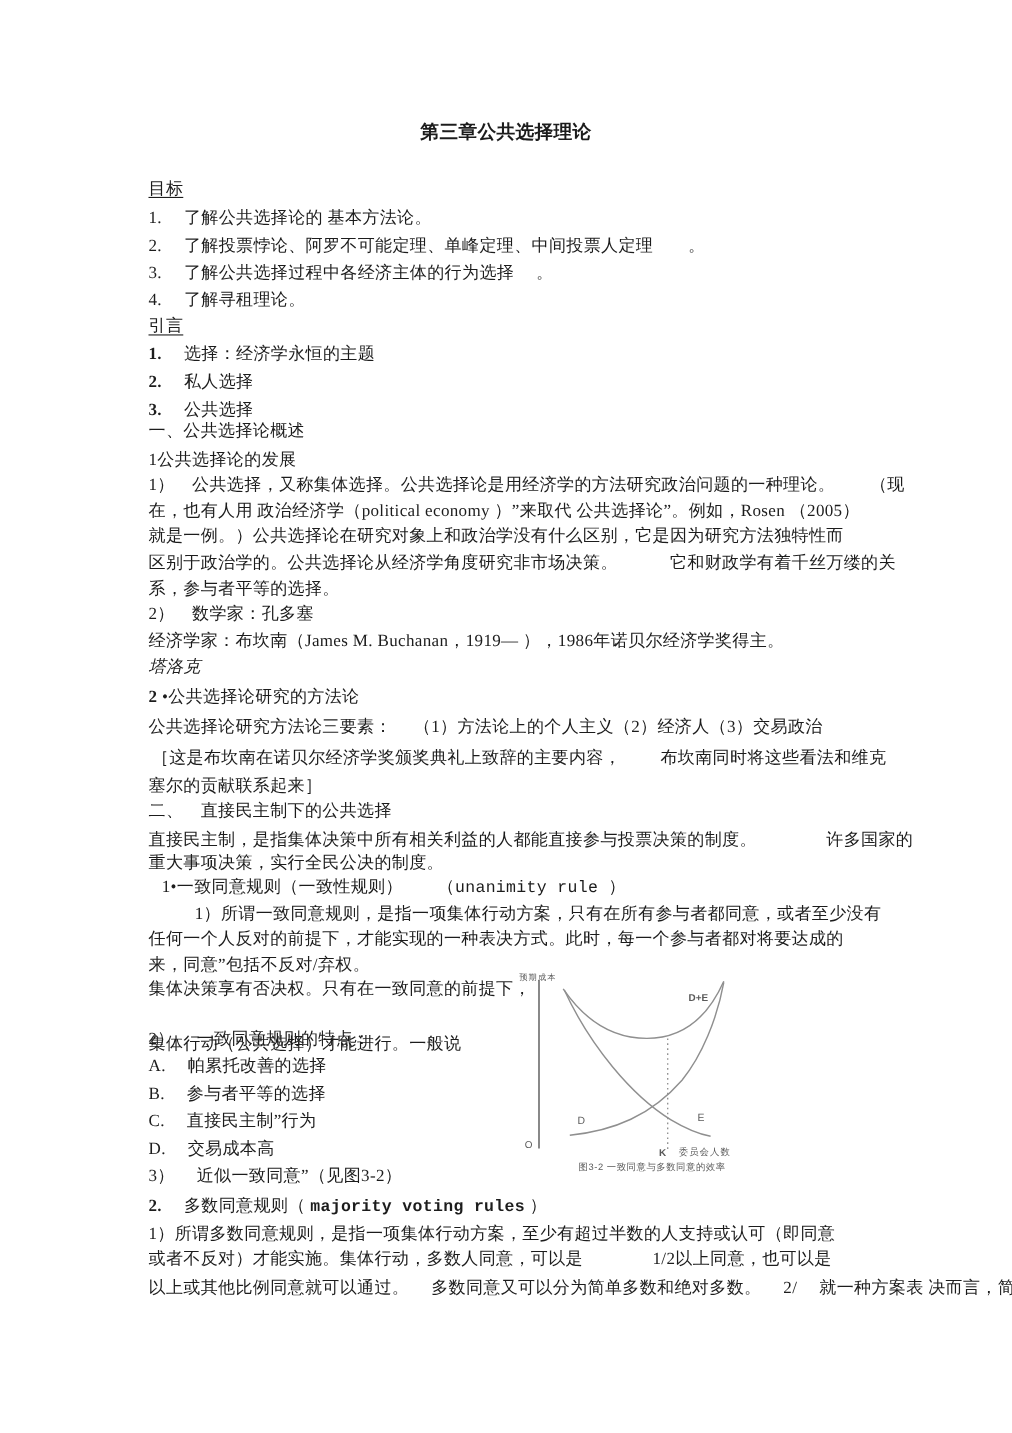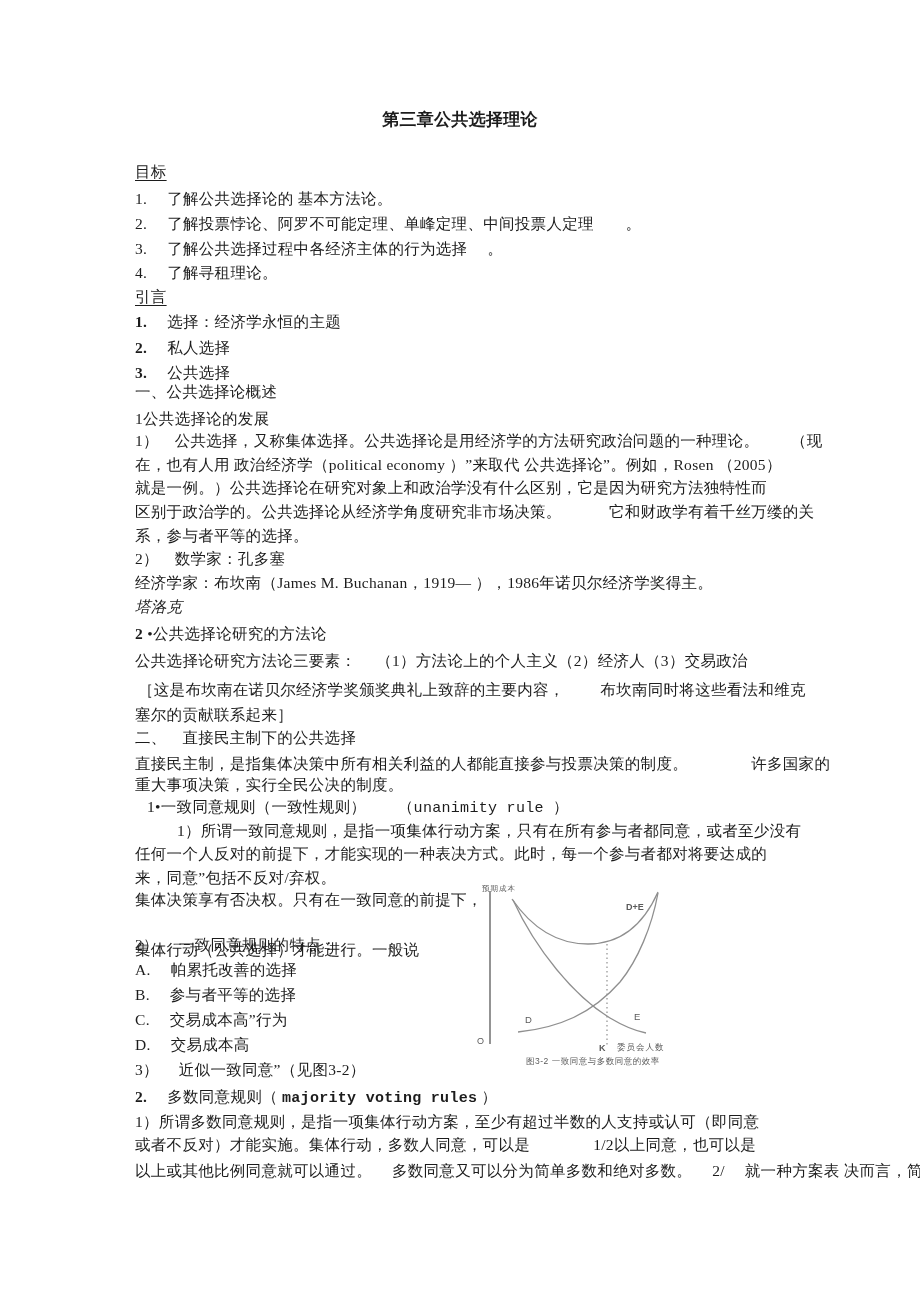--- a/index.html
+++ b/index.html
@@ -30,21 +30,21 @@
   
   .figure{
     position:absolute;left:470px;top:878px;width:245px;height:205px;
   }
   .figure .fl{
     position:absolute;
     font-family:"Liberation Sans","DejaVu Sans",sans-serif;
     color:#5a5a5a;
     white-space:pre;
   }
-  .fig-ylabel{left:12px;top:6px;font-size:7.5px;letter-spacing:1px;}
+  .fig-ylabel{left:2px;top:6px;font-size:7.5px;letter-spacing:1px;}
   .fig-sum{left:156px;top:24px;font-size:9px;font-weight:bold;color:#4c4c4c;}
   .fig-d{left:55px;top:136px;font-size:9.5px;color:#4c4c4c;}
   .fig-e{left:164px;top:133px;font-size:9.5px;color:#4c4c4c;}
   .fig-o{left:7px;top:158px;font-size:9px;color:#3f3f3f;}
   .fig-k{left:129px;top:165px;font-size:9px;font-weight:bold;color:#3f3f3f;}
   .fig-xlabel{left:147px;top:164px;font-size:8.5px;letter-spacing:1px;}
   .fig-caption{left:56px;top:178px;font-size:8.5px;color:#4c4c4c;letter-spacing:0.5px;}
   .figure svg{position:absolute;left:0;top:10px;}
 </style>
 </head>
@@ -82,21 +82,21 @@
       <div class="line" style="top: 775px; left: 135px;"><span>重大事项决策，实行全民公决的制度。</span></div>
       <div class="line" style="top: 797px; left: 135px; margin-left: 12px;"><span>1•一致同意规则（一致性规则）　　（</span><span class="m">unanimity rule </span><span>）</span></div>
       <div class="line" style="top: 821px; left: 135px; margin-left: 42px;"><span>1）所谓一致同意规则，是指一项集体行动方案，只有在所有参与者都同意，或者至少没有</span></div>
       <div class="line" style="top: 844px; left: 135px;"><span>任何一个人反对的前提下，才能实现的一种表决方式。此时，每一个参与者都对将要达成的</span></div>
       <div class="line" style="top: 868px; left: 135px;"><span>来，同意”包括不反对/弃权。</span></div>
       <div class="line" style="top: 890px; left: 135px;"><span>集体决策享有否决权。只有在一致同意的前提下，</span></div>
       <div class="line" style="top: 910px; left: 135px; margin-top: 30px;"><span>集体行动（公共选择）才能进行。一般说</span></div>
       <div class="line" style="top: 935px; left: 135px;"><span>2）　 一致同意规则的特点：</span></div>
       <div class="line" style="top: 960px; left: 135px;"><span>A.　 帕累托改善的选择</span></div>
       <div class="line" style="top: 985px; left: 135px;"><span>B.　 参与者平等的选择</span></div>
-      <div class="line" style="top: 1010px; left: 135px;"><span>C.　 交易成本高”行为</span></div>
+      <div class="line" style="top: 1010px; left: 135px;"><span>C.　 直接民主制”行为</span></div>
       <div class="line" style="top: 1035px; left: 135px;"><span>D.　 交易成本高</span></div>
       <div class="line" style="top: 1060px; left: 135px;"><span>3）　 近似一致同意”（见图3-2）</span></div>
       <div class="line" style="top: 1087px; left: 135px;"><span class="b">2.</span><span>　 多数同意规则（ </span><span class="b m">majority voting rules</span><span> ）</span></div>
       <div class="line" style="top: 1112px; left: 135px;"><span>1）所谓多数同意规则，是指一项集体行动方案，至少有超过半数的人支持或认可（即同意</span></div>
       <div class="line" style="top: 1135px; left: 135px;"><span>或者不反对）才能实施。集体行动，多数人同意，可以是　　　　1/2以上同意，也可以是</span></div>
       <div class="line" style="top: 1161px; left: 135px;"><span>以上或其他比例同意就可以通过。　 多数同意又可以分为简单多数和绝对多数。　 2/　 就一种方案表 决而言，简单多数是指赞</span></div>
     </div>
 
   <div class="figure">
     <div class="fl fig-ylabel">预期成本</div>

